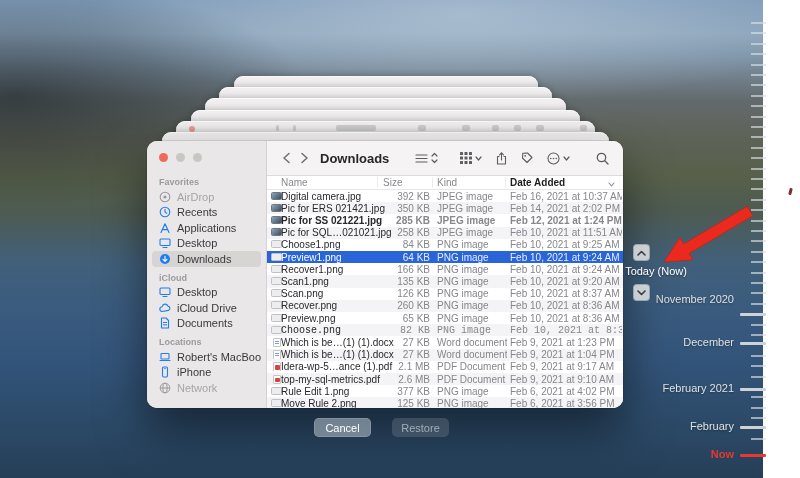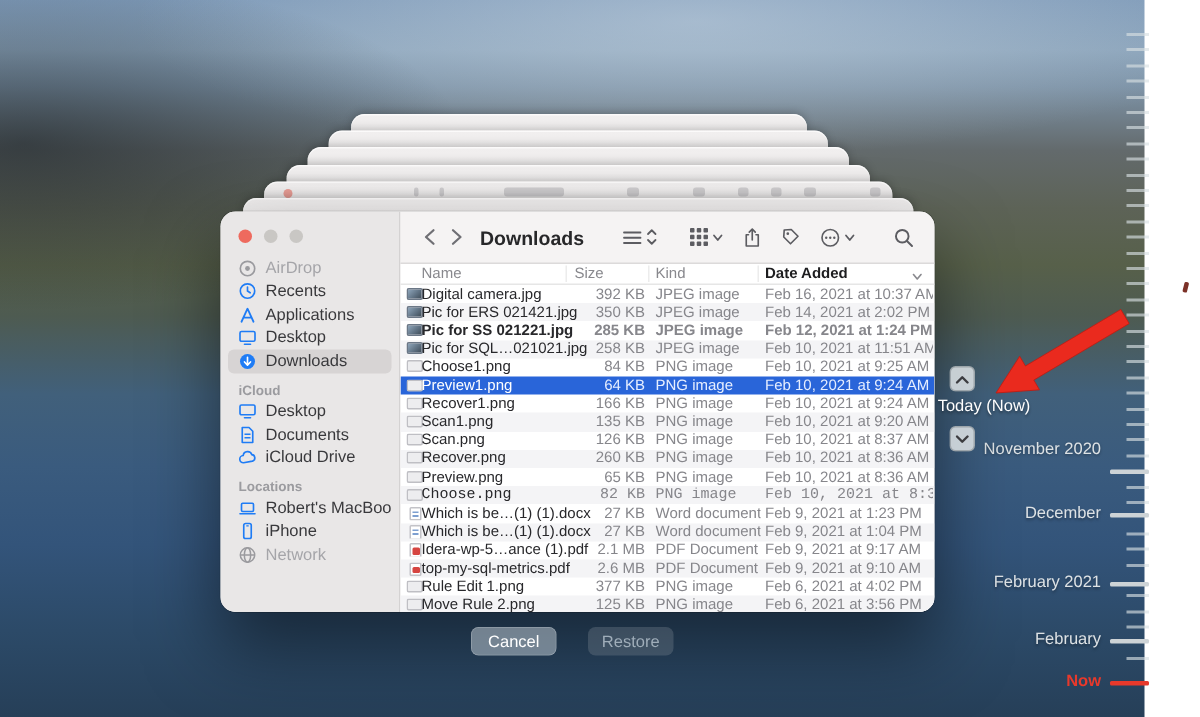--- a/index.html
+++ b/index.html
@@ -168,20 +168,21 @@
     </div>
 
   <div class="window">
     <div class="sidebar">
       <div class="tl-dots">
         <span class="tl-dot" style="background:#ee6a5e;"></span>
         <span class="tl-dot" style="background:#c9c7c4;"></span>
         <span class="tl-dot" style="background:#c9c7c4;"></span>
       </div>
       <div id="sidebar-sections">
+          <div class="sb-section-title">Favorites</div>
           <div class="sb-item dimmed">
             <span class="sb-icon">
               <svg class="icon" width="12" height="12" viewBox="0 0 12 12">
                 <circle cx="6" cy="6" r="4.8" fill="none" stroke="#9a9a9e" stroke-width="1.1"></circle>
                 <circle cx="6" cy="6" r="1.6" fill="#9a9a9e"></circle>
               </svg>
             </span>
             <span>AirDrop</span>
           </div>
           <div class="sb-item">
@@ -221,38 +222,38 @@
           </div>
           <div class="sb-section-title">iCloud</div>
           <div class="sb-item">
             <span class="sb-icon">
               <svg class="icon" width="12" height="12" viewBox="0 0 12 12">
                 <rect x="1" y="2" width="10" height="6.5" rx="1" fill="none" stroke="#1f7cf5" stroke-width="1.1"></rect>
                 <line x1="4" y1="10.5" x2="8" y2="10.5" stroke="#1f7cf5" stroke-width="1.1" stroke-linecap="round"></line>
               </svg>
             </span>
             <span>Desktop</span>
+          </div>
+          <div class="sb-item">
+            <span class="sb-icon">
+              <svg class="icon" width="12" height="12" viewBox="0 0 12 12">
+                <path d="M3.4,9.5 a2.4,2.4 0 0 1 -0.3,-4.8 a3,3 0 0 1 5.8,-0.6 a2.2,2.2 0 0 1 0.4,4.3 Z" fill="none" stroke="#1f7cf5" stroke-width="1.1" stroke-linejoin="round"></path>
+              </svg>
+            </span>
+            <span>iCloud Drive</span>
           </div>
           <div class="sb-item">
             <span class="sb-icon">
               <svg class="icon" width="12" height="12" viewBox="0 0 12 12">
                 <path d="M2.5,1 H7 L9.5,3.5 V11 H2.5 Z" fill="none" stroke="#1f7cf5" stroke-width="1.1" stroke-linejoin="round"></path>
                 <line x1="4" y1="5.5" x2="8" y2="5.5" stroke="#1f7cf5" stroke-width="1"></line>
                 <line x1="4" y1="7.8" x2="8" y2="7.8" stroke="#1f7cf5" stroke-width="1"></line>
               </svg>
             </span>
             <span>Documents</span>
-          </div>
-          <div class="sb-item">
-            <span class="sb-icon">
-              <svg class="icon" width="12" height="12" viewBox="0 0 12 12">
-                <path d="M3.4,9.5 a2.4,2.4 0 0 1 -0.3,-4.8 a3,3 0 0 1 5.8,-0.6 a2.2,2.2 0 0 1 0.4,4.3 Z" fill="none" stroke="#1f7cf5" stroke-width="1.1" stroke-linejoin="round"></path>
-              </svg>
-            </span>
-            <span>iCloud Drive</span>
           </div>
           <div class="sb-section-title">Locations</div>
           <div class="sb-item">
             <span class="sb-icon">
               <svg class="icon" width="12" height="12" viewBox="0 0 12 12">
                 <rect x="2" y="2.5" width="8" height="5.5" rx=".8" fill="none" stroke="#1f7cf5" stroke-width="1.1"></rect>
                 <path d="M1,9.5 H11" stroke="#1f7cf5" stroke-width="1.1" stroke-linecap="round"></path>
               </svg>
             </span>
             <span>Robert's MacBook Pro</span>

